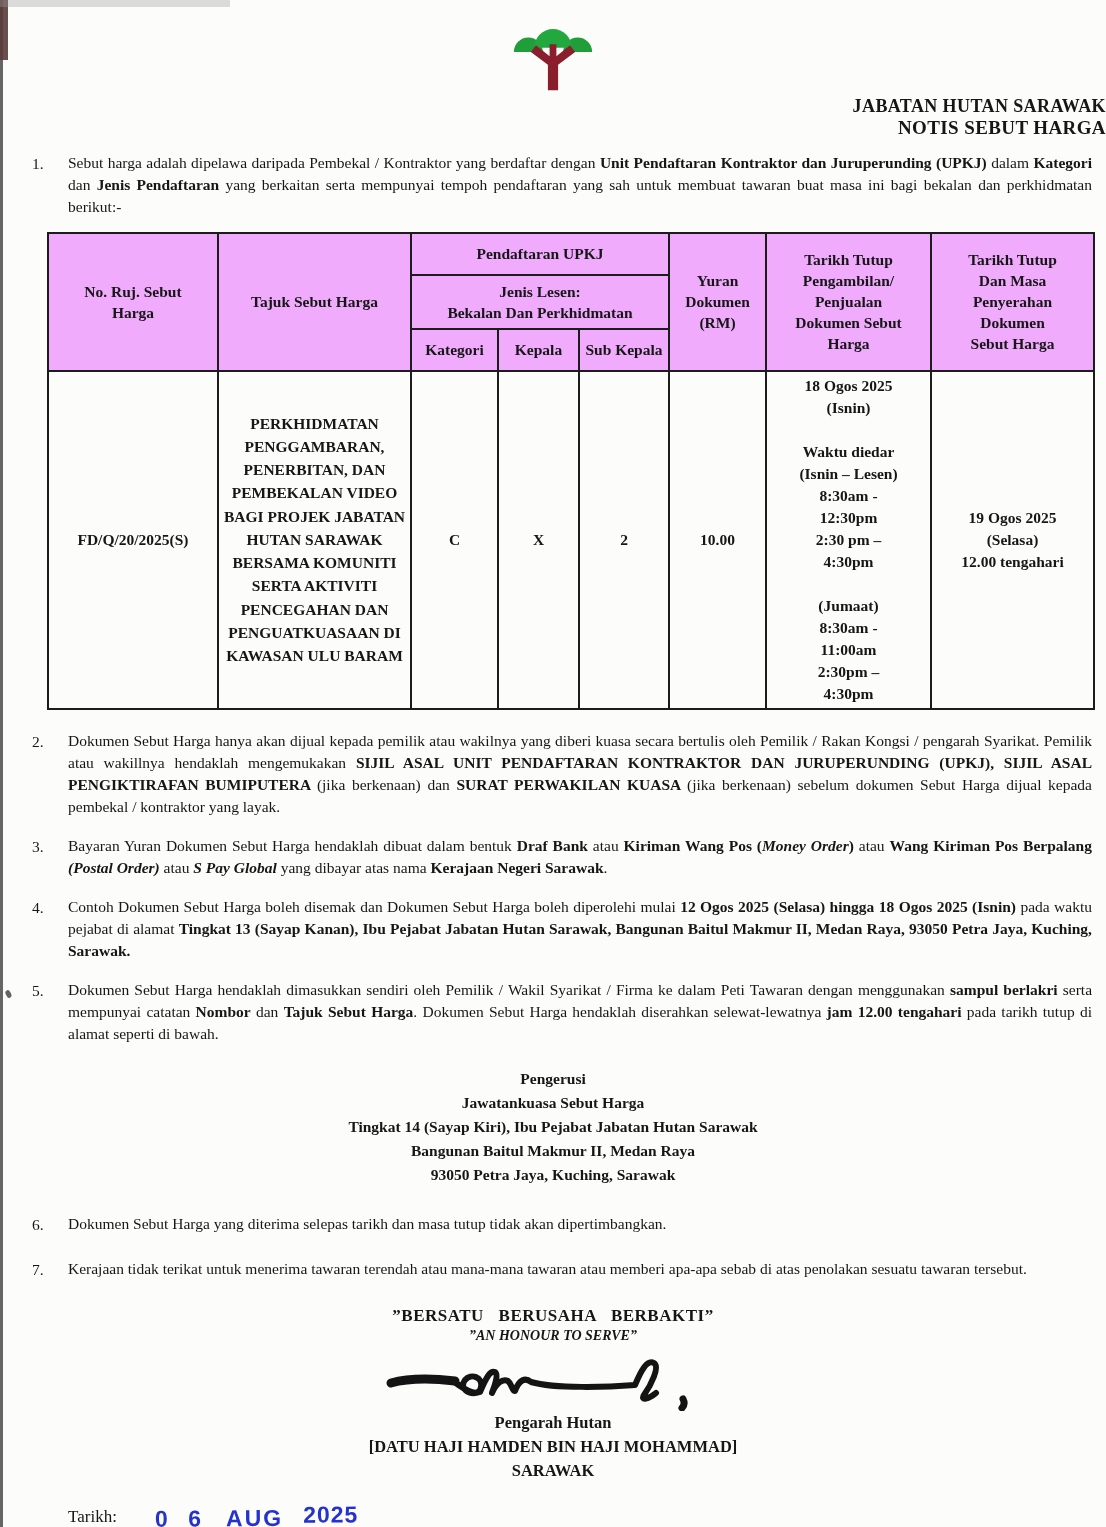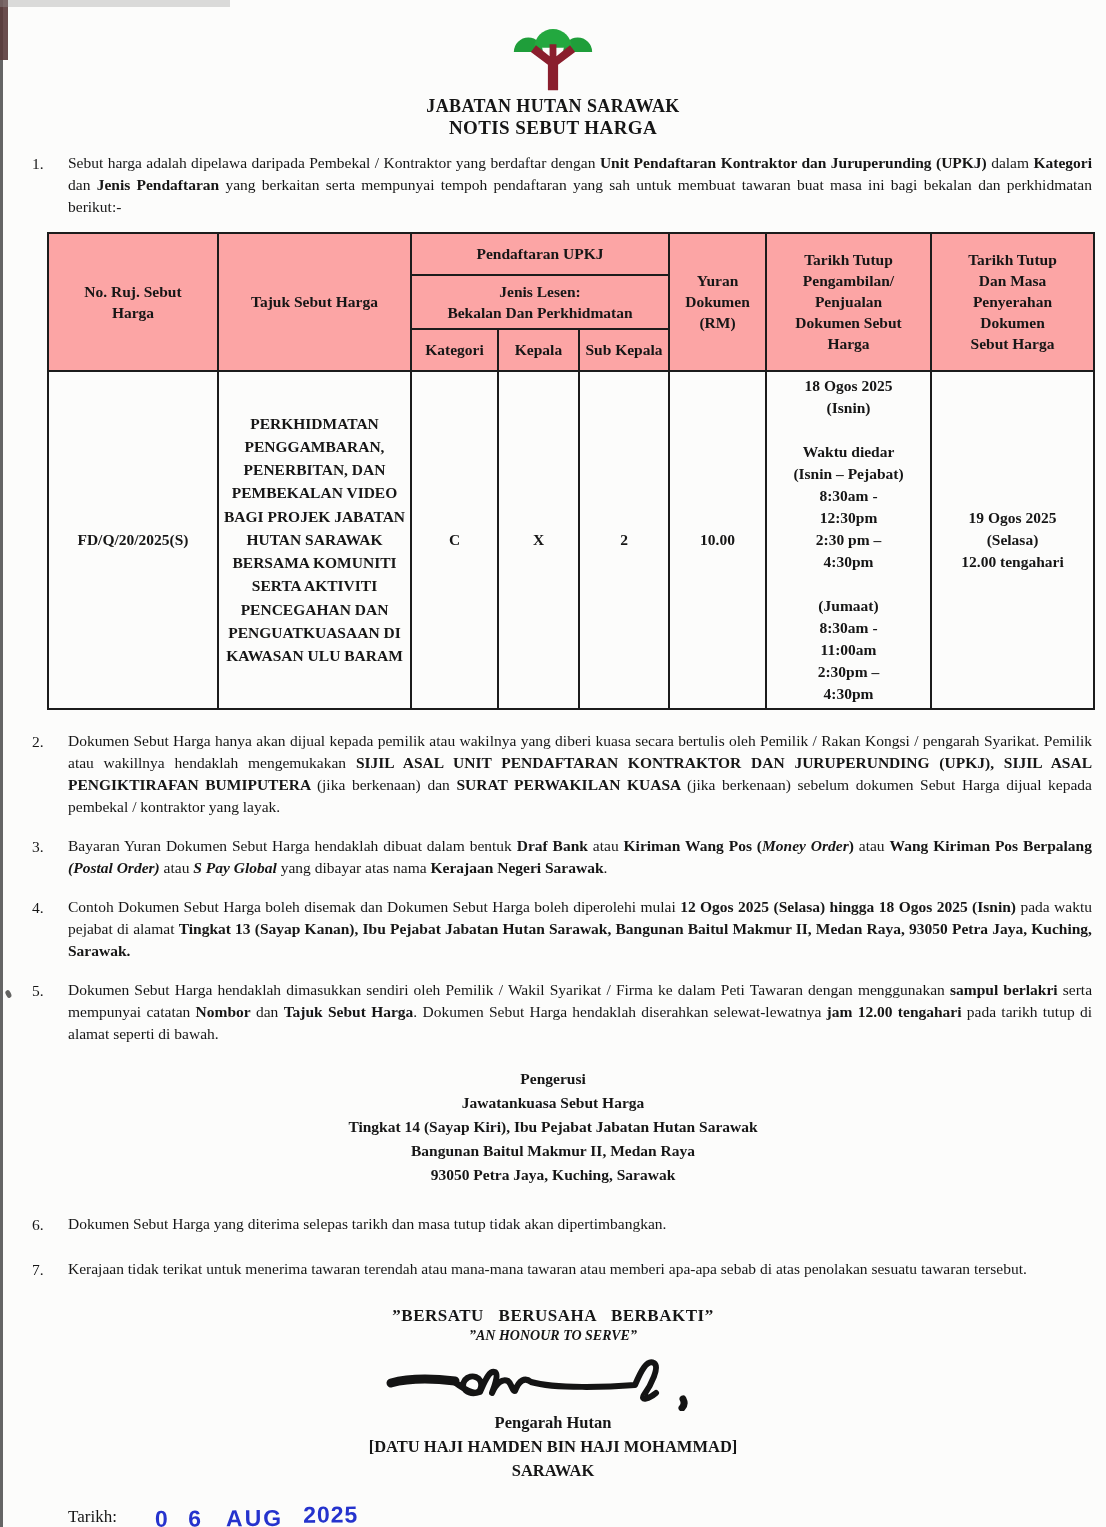--- a/index.html
+++ b/index.html
@@ -7,41 +7,41 @@
     width:1106px;height:1527px;position:relative;overflow:hidden;
     background:#fcfcfb;color:#161616;
     font-family:"Liberation Serif","DejaVu Serif",serif;
   }
   
   .edge-line{position:absolute;left:0;top:0;width:3px;height:1527px;background:#4a4a4a;opacity:.85;}
   .edge-smudge{position:absolute;left:0;top:0;width:8px;height:60px;background:#5a3a3a;opacity:.9;}
   .top-smudge{position:absolute;left:0;top:0;width:230px;height:7px;background:#9a9a9a;opacity:.35;}
   .stray-mark{position:absolute;left:6px;top:990px;width:5px;height:8px;background:#3c3c3c;border-radius:50% 50% 60% 40%;transform:rotate(-30deg);opacity:.8;}
 
-  .header-block{padding-top:12px;text-align:center;}
+  .header-block{padding-top:12px;text-align:right;}
   .logo-wrap{display:flex;justify-content:center;}
   .org-name{font-weight:bold;font-size:18px;letter-spacing:.4px;line-height:1.15;margin-top:4px;}
   .doc-title{font-weight:bold;font-size:19px;letter-spacing:.4px;line-height:1.15;}
 
   .para{position:relative;margin:0 14px 0 68px;font-size:15.5px;line-height:1.42;text-align:justify;}
   .para .num{position:absolute;left:-36px;top:1px;text-align:left;}
   .mt-p1{margin-top:13px;}
   .mt-p2{margin-top:20px;}
   .mt-p3{margin-top:17px;}
   .mt-p4{margin-top:17px;}
   .mt-p5{margin-top:17px;}
   .mt-p6{margin-top:26px;}
   .mt-p7{margin-top:23px;}
 
   .st-b{font-weight:bold;}
   .st-bi{font-weight:bold;font-style:italic;}
 
   table.doc-table{border-collapse:collapse;table-layout:fixed;width:1046px;margin:14px 0 0 47px;}
   .doc-table th,.doc-table td{border:2px solid #1c1c1c;padding:3px 4px;font-size:15.5px;}
-  .doc-table thead th{background:#fca5a5;font-weight:bold;text-align:center;vertical-align:middle;}
+  .doc-table thead th{background:#f0abfc;font-weight:bold;text-align:center;vertical-align:middle;}
   .doc-table th.group-upkj{height:34px;}
   .doc-table th.group-license{height:46px;}
   .doc-table th.sub-head{height:34px;}
   .doc-table tbody td{font-weight:bold;text-align:center;vertical-align:middle;height:288px;background:#fcfcfb;}
   .doc-table td.title-cell{line-height:1.5;padding:6px 4px;}
   .lines > div{min-height:21px;line-height:21px;}
   .cell-lines > div{min-height:22px;line-height:22px;}
 
   .address-block{margin-top:22px;text-align:center;font-weight:bold;font-size:15.5px;}
   .address-block > div{line-height:24px;min-height:24px;}
@@ -156,21 +156,21 @@
       <td>C</td>
       <td>X</td>
       <td>2</td>
       <td>10.00</td>
       <td>
         <div class="cell-lines">
             <div>18 Ogos 2025</div>
             <div>(Isnin)</div>
             <div>&nbsp;</div>
             <div>Waktu diedar</div>
-            <div>(Isnin – Pejabat)</div>
+            <div>(Isnin – Lesen)</div>
             <div>8:30am -</div>
             <div>12:30pm</div>
             <div>2:30 pm –</div>
             <div>4:30pm</div>
             <div>&nbsp;</div>
             <div>(Jumaat)</div>
             <div>8:30am -</div>
             <div>11:00am</div>
             <div>2:30pm –</div>
             <div>4:30pm</div>

